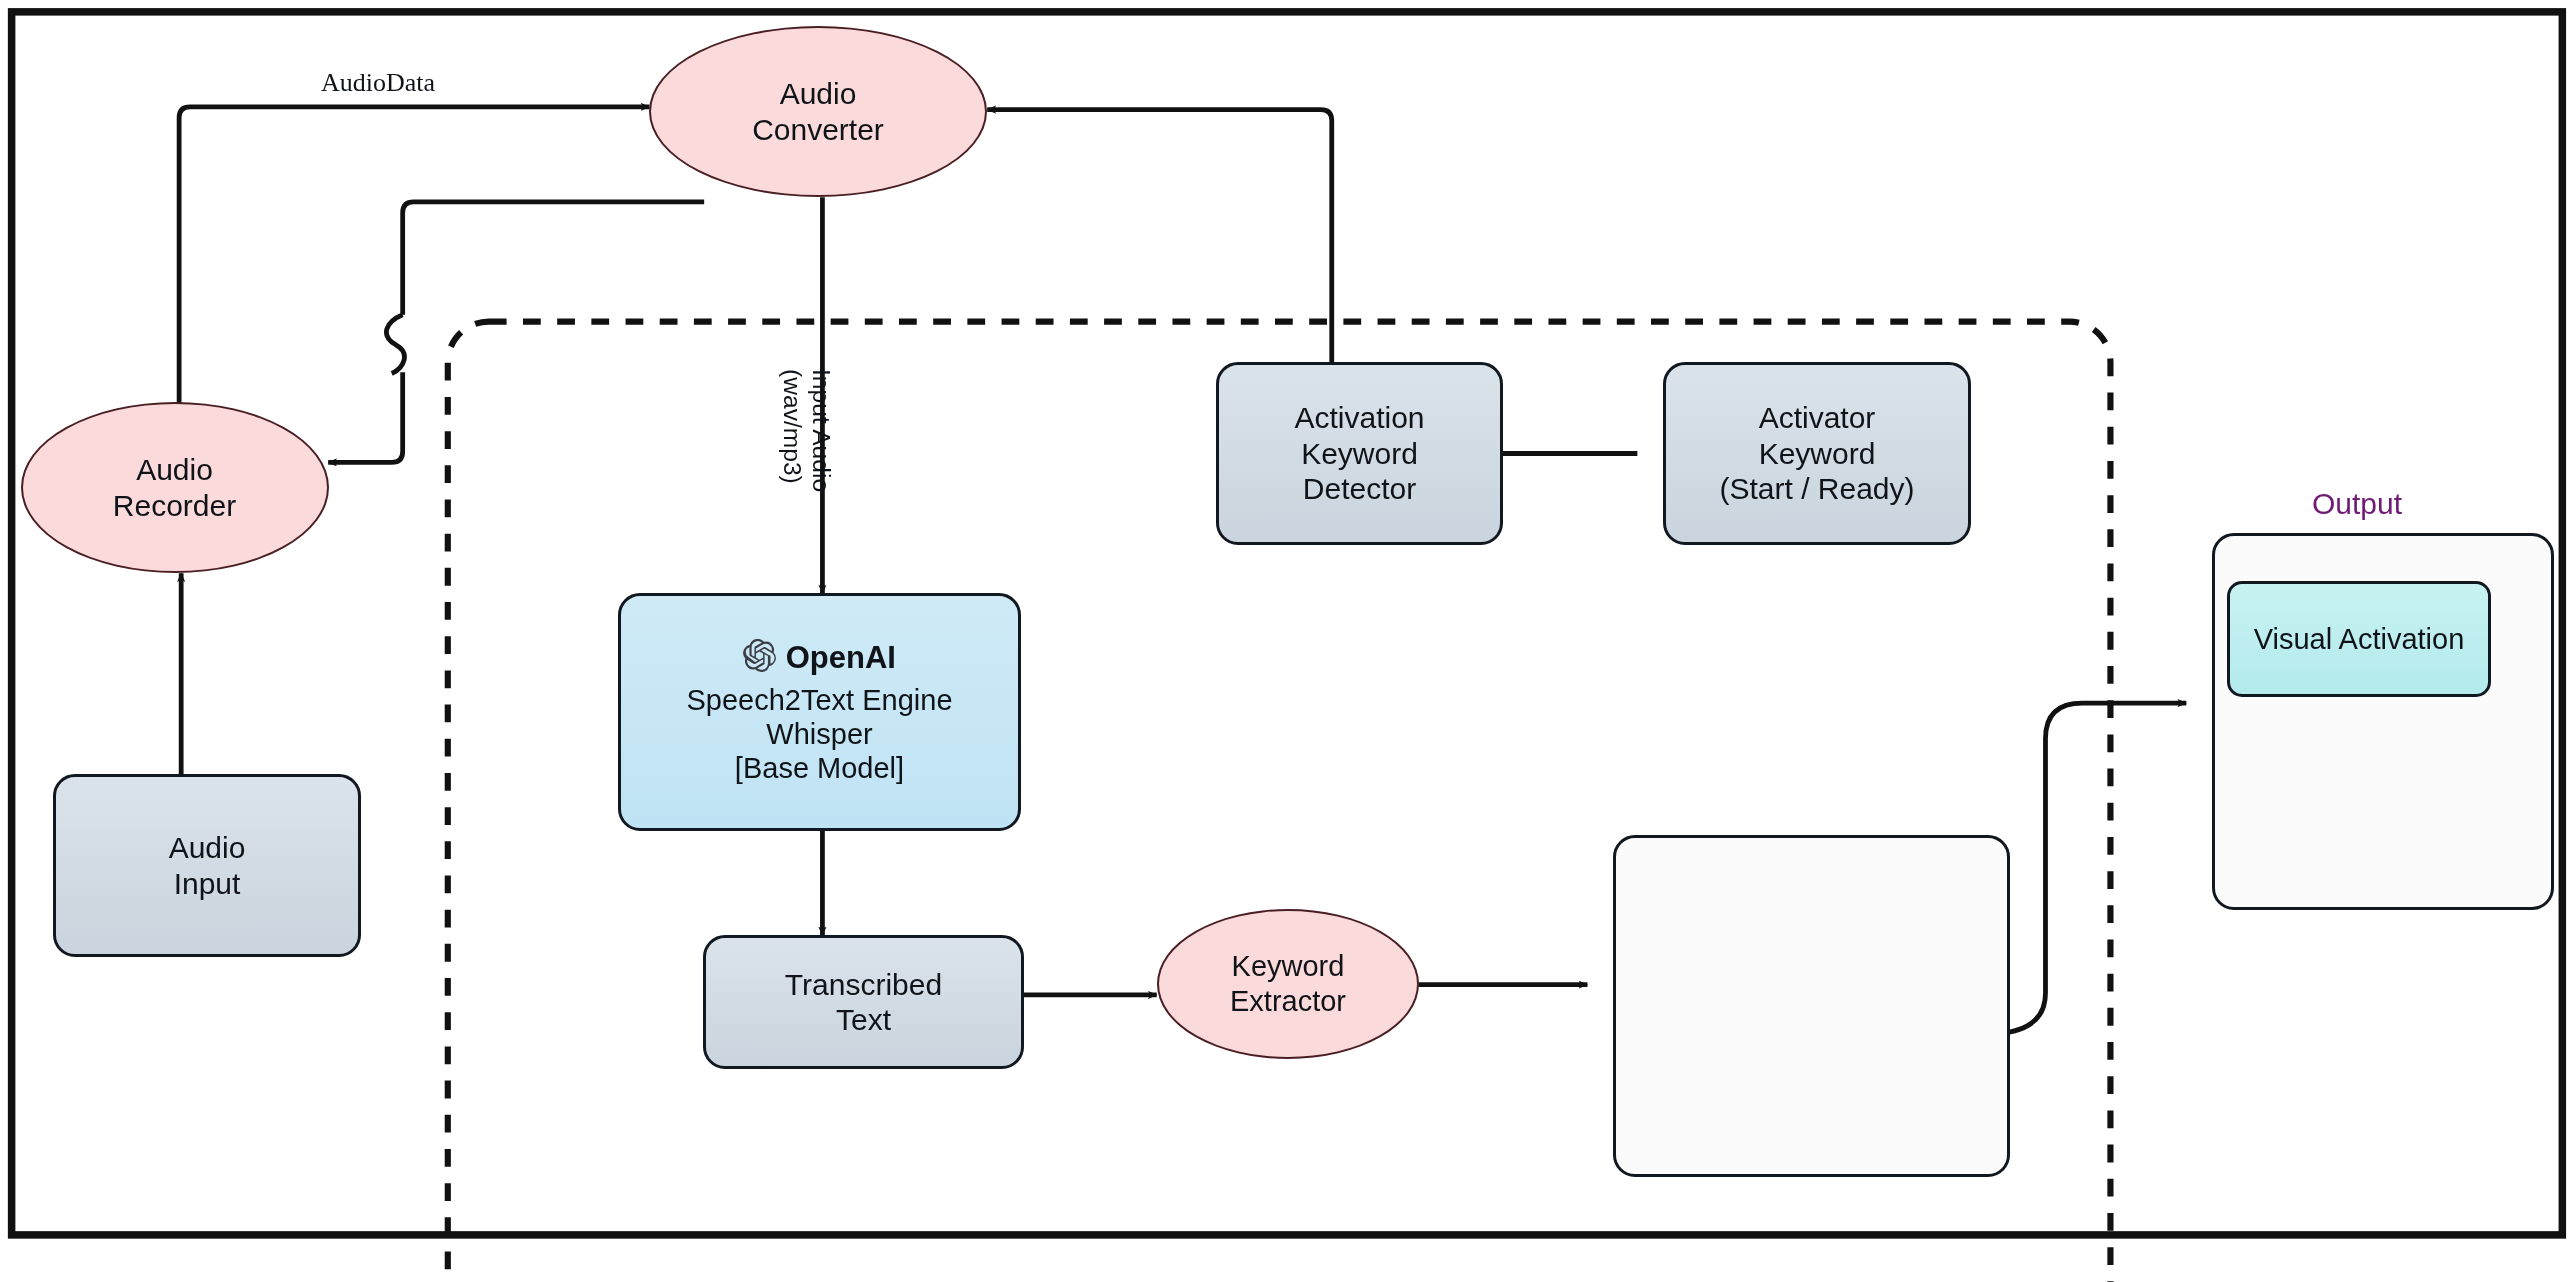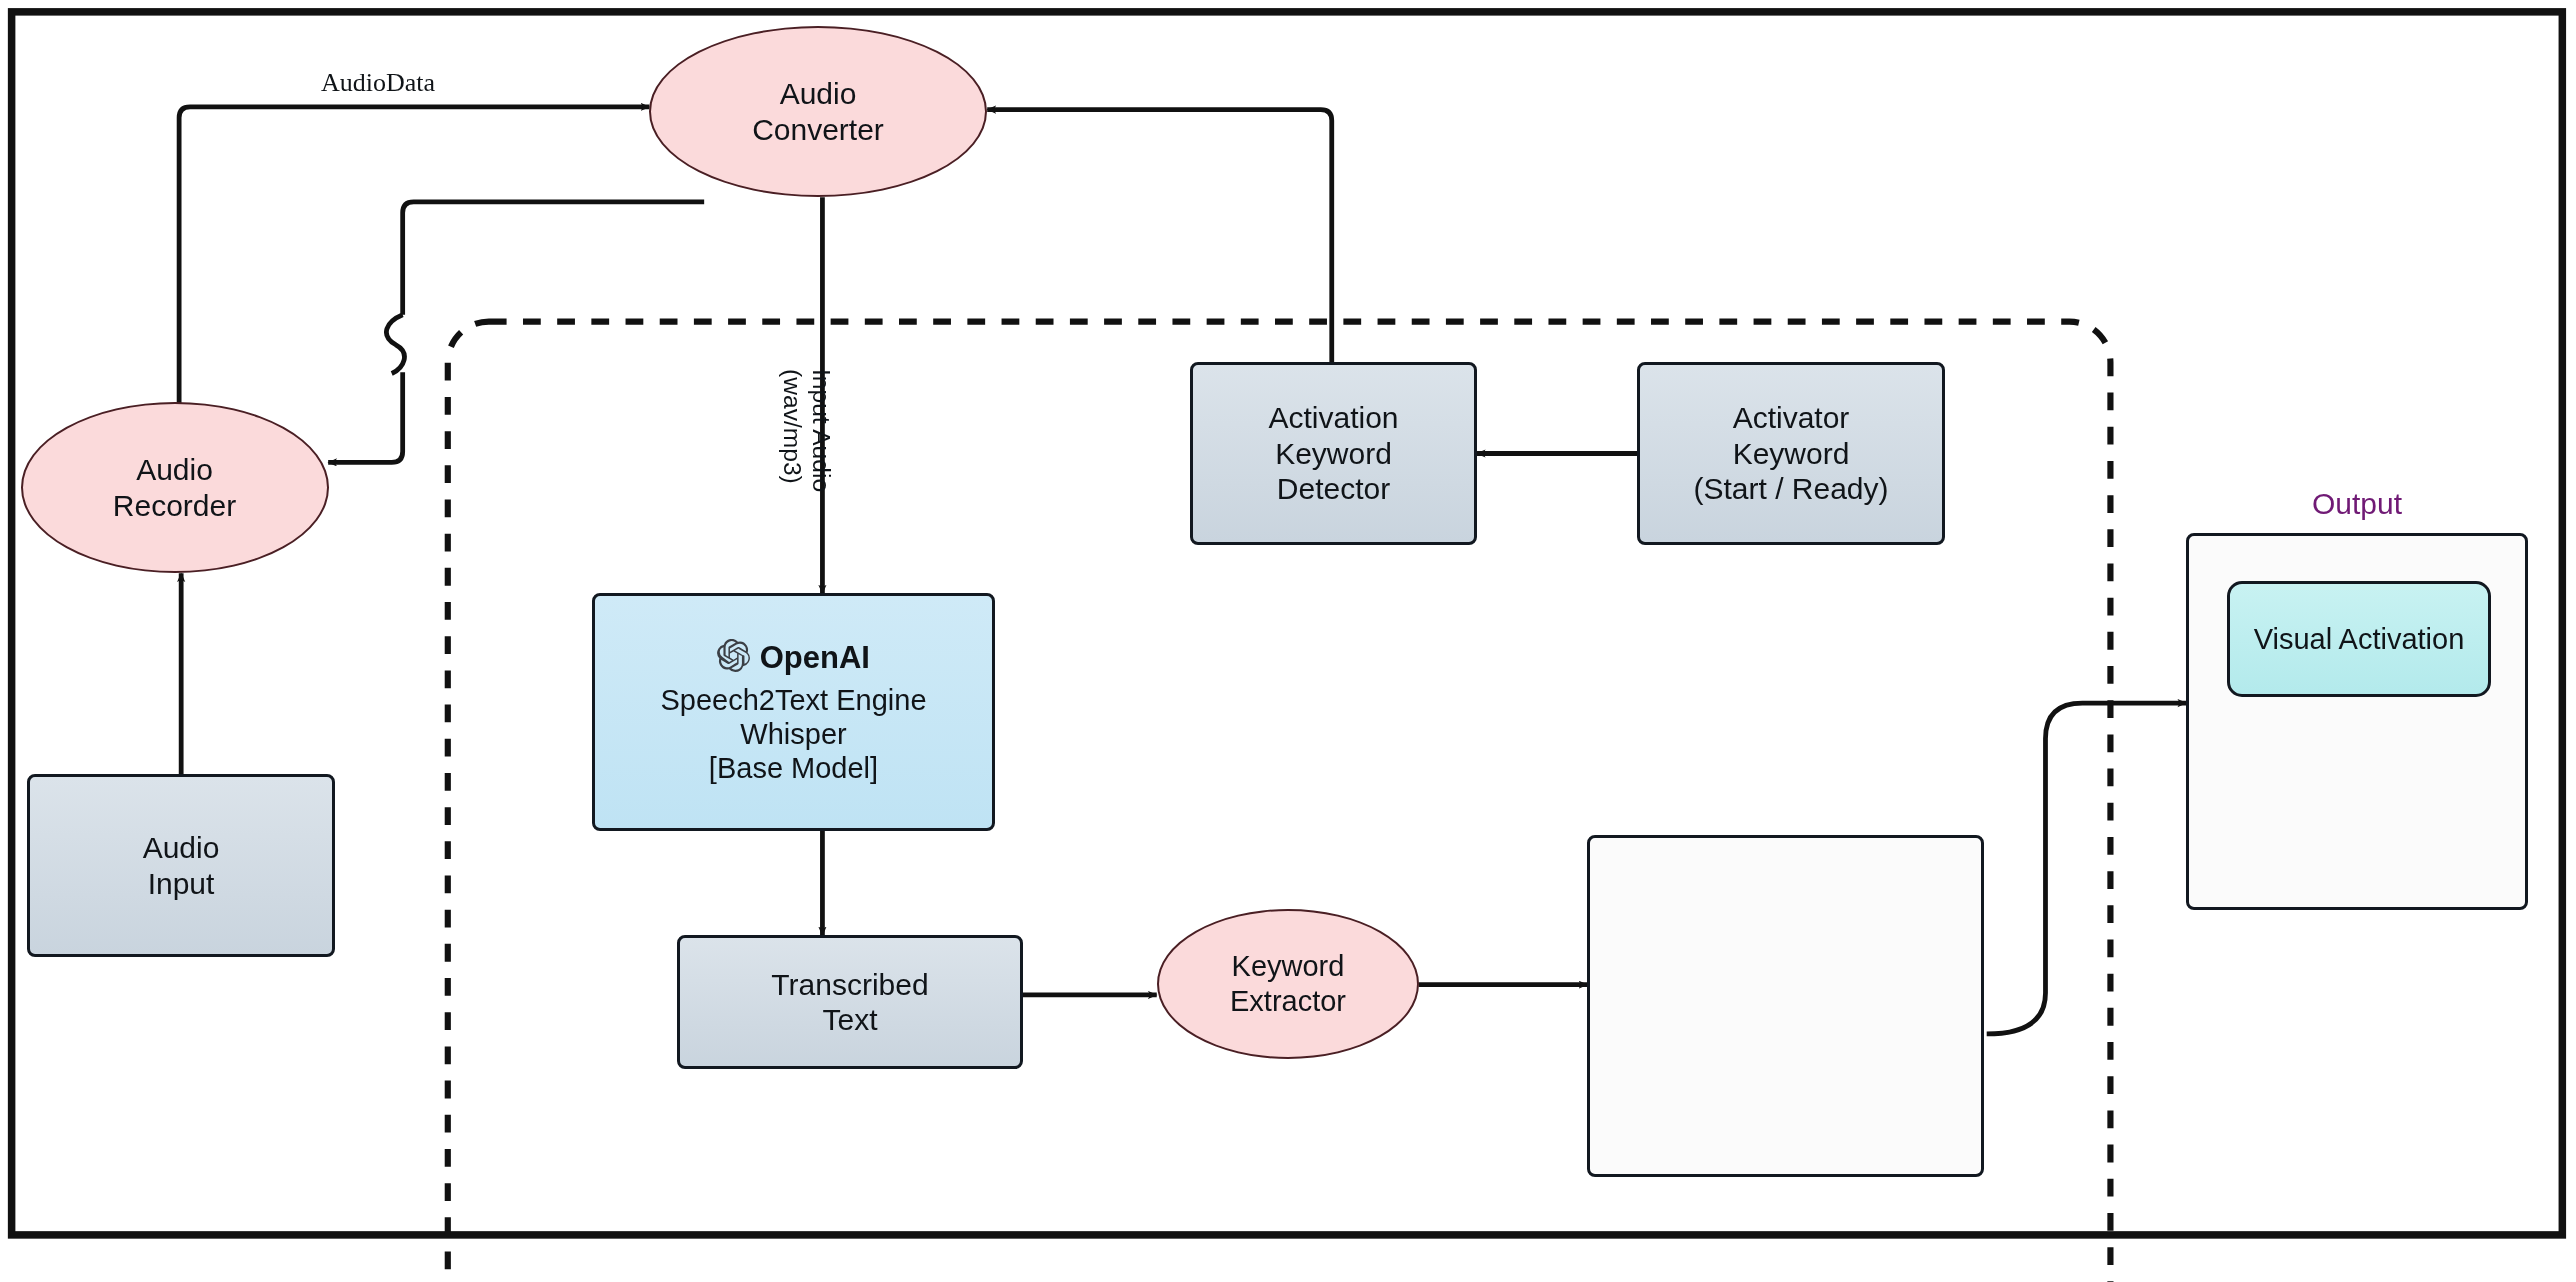--- a/index.html
+++ b/index.html
@@ -2,21 +2,21 @@
 <html style="font-size:11px"><head>
 <meta charset="utf-8">
 <style>
   html,body{margin:0;padding:0;background:#ffffff;}
   body{font-family:"Liberation Sans",sans-serif;}
   #stage{position:relative;width:2576px;height:1283px;background:#ffffff;overflow:hidden;}
   #svg{position:absolute;left:0;top:0;width:2576px;height:1283px;}
 
   .node{position:absolute;box-sizing:border-box;display:flex;align-items:center;
         justify-content:center;text-align:center;color:#101418;line-height:1.18;}
-  .rect{border:3.4px solid #121820;border-radius:8px;}
+  .rect{border:3.4px solid #121820;border-radius:22px;margin-left:26px;}
   .gray{background:linear-gradient(180deg,#dbe3ea 0%,#c9d4de 100%);}
   .cyan{background:linear-gradient(180deg,#c8f2f2 0%,#b3eaec 100%);border:3.4px solid #121820;border-radius:15px;}
   .blue{background:linear-gradient(180deg,#cfeaf7 0%,#bfe3f4 100%);}
   .white{background:#fbfbfb;}
   .ellipse{position:absolute;box-sizing:border-box;display:flex;align-items:center;
            justify-content:center;text-align:center;border-radius:50%;
            background:#fbdadb;border:2.7px solid #4a1f24;color:#101418;line-height:1.2;}
   .edge-label{position:absolute;color:#101418;white-space:nowrap;font-family:Liberation Serif, serif;}
   .vert-label{position:absolute;color:#101418;white-space:nowrap;
               transform-origin:0 0;transform:rotate(90deg);}
@@ -98,21 +98,21 @@
           <path fill="#3b3f45" d="M22.28 9.82a5.99 5.99 0 0 0-.52-4.91 6.05 6.05 0 0 0-6.52-2.9A6 6 0 0 0 4.98 4.18a6 6 0 0 0-4 2.9 6.06 6.06 0 0 0 .74 7.1 5.98 5.98 0 0 0 .51 4.9 6.05 6.05 0 0 0 6.52 2.9A5.99 5.99 0 0 0 13.26 24a6.05 6.05 0 0 0 5.77-4.19 6 6 0 0 0 4-2.9 6.06 6.06 0 0 0-.75-7.09ZM13.26 22.4a4.5 4.5 0 0 1-2.88-1.04l.14-.08 4.78-2.76a.79.79 0 0 0 .4-.68v-6.74l2.02 1.17a.07.07 0 0 1 .4.05v5.58a4.5 4.5 0 0 1-4.5 4.5ZM3.6 18.27a4.47 4.47 0 0 1-.54-3l.14.09 4.78 2.76a.78.78 0 0 0 .78 0l5.84-3.37v2.33a.08.08 0 0 1-.3.06L9.76 19.93a4.5 4.5 0 0 1-6.15-1.65ZM2.34 7.9a4.49 4.49 0 0 1 2.35-1.97v5.68c0 .28.15.54.39.68l5.81 3.35-2.02 1.17a.07.07 0 0 1-.07 0L4 13.03A4.5 4.5 0 0 1 2.34 7.9Zm16.6 3.86-5.84-3.4 2.02-1.16a.07.07 0 0 1 .7 0l4.83 2.79a4.49 4.49 0 0 1-.68 8.1v-5.67a.79.79 0 0 0-.4-.66Zm2.01-3.02-.14-.09-4.77-2.78a.78.78 0 0 0-.79 0L9.42 9.24V6.9a.07.07 0 0 1 .03-.06l4.83-2.79a4.5 4.5 0 0 1 6.68 4.66ZM8.32 12.87 6.3 11.7a.07.07 0 0 1-.04-.05V6.07a4.5 4.5 0 0 1 7.38-3.45l-.14.08L8.72 5.46a.79.79 0 0 0-.4.68v6.73Zm1.1-2.36 2.6-1.5 2.6 1.5v3l-2.6 1.5-2.6-1.5v-3Z"></path>
         </svg>
       </span>
       <span class="oai-name" style="font-size:31px;">OpenAI</span>
     </div>
     <div>Speech2Text Engine</div>
     <div>Whisper</div>
     <div>[Base Model]</div>
   </div>
 
-  <div class="node rect gray" style="left:677px;top:935px;width:346px;height:134px;font-size:30px;">
+  <div class="node rect gray" style="left:677px;top:935px;width:321px;height:134px;font-size:30px;">
     <span style="white-space:pre-line;">Transcribed
 Text</span>
   </div>
 
   <div class="ellipse" style="left:1157px;top:909px;width:262px;height:150px;font-size:29px;">
     <span style="white-space:pre-line;">Keyword
 Extractor</span>
   </div>
 
   <div class="node rect white" style="left:1587px;top:835px;width:397px;height:342px;padding:0;"></div>

